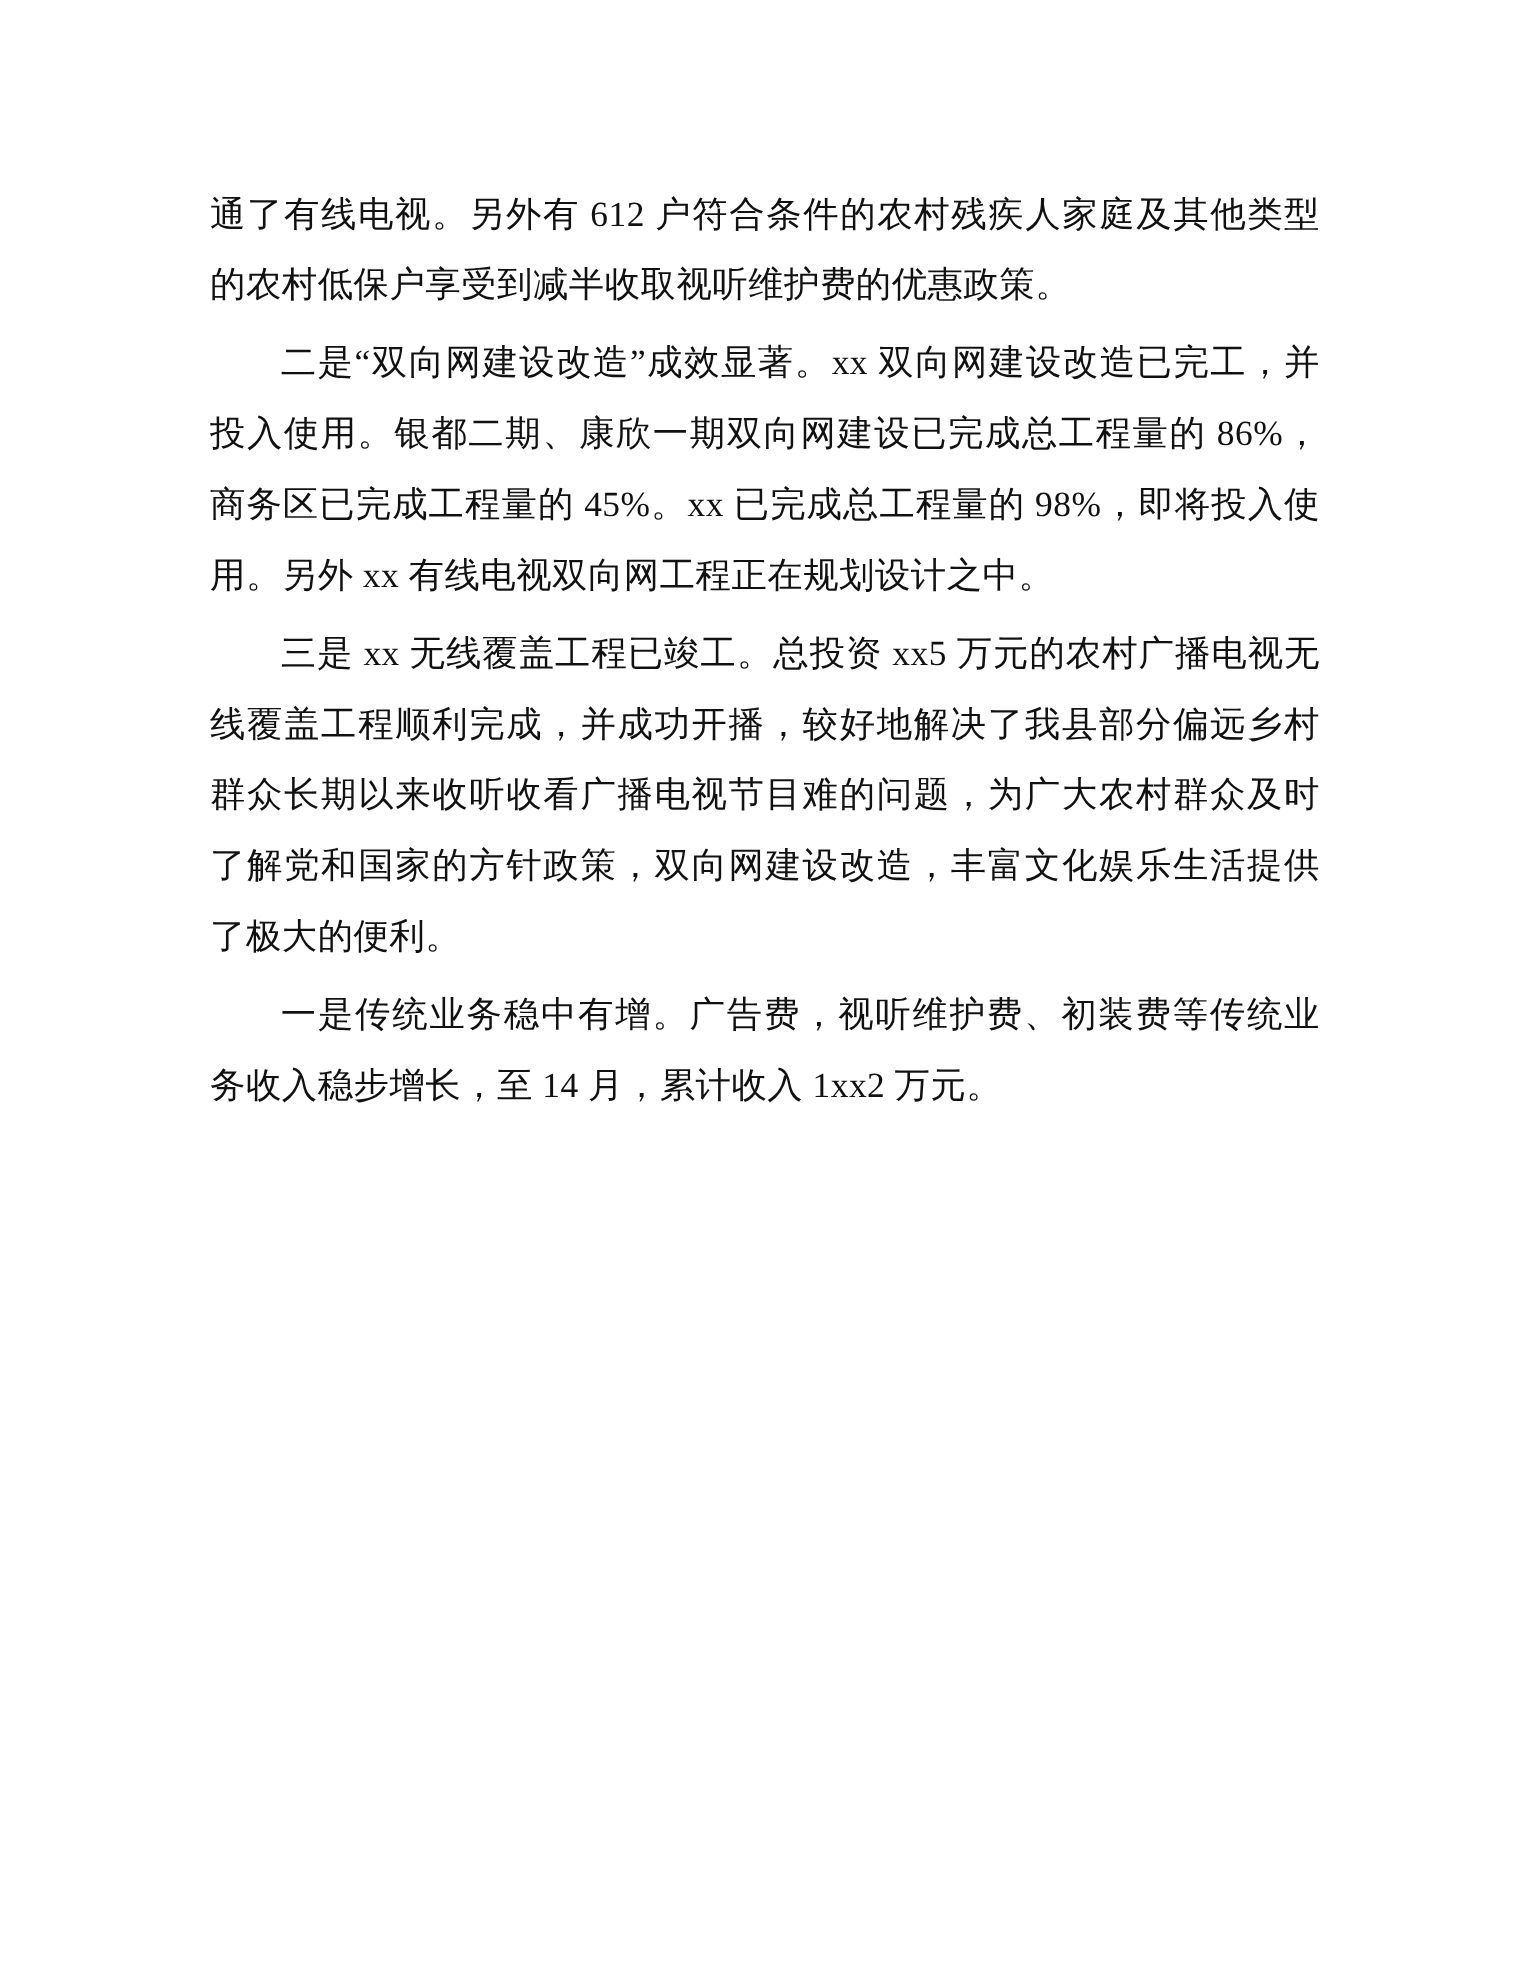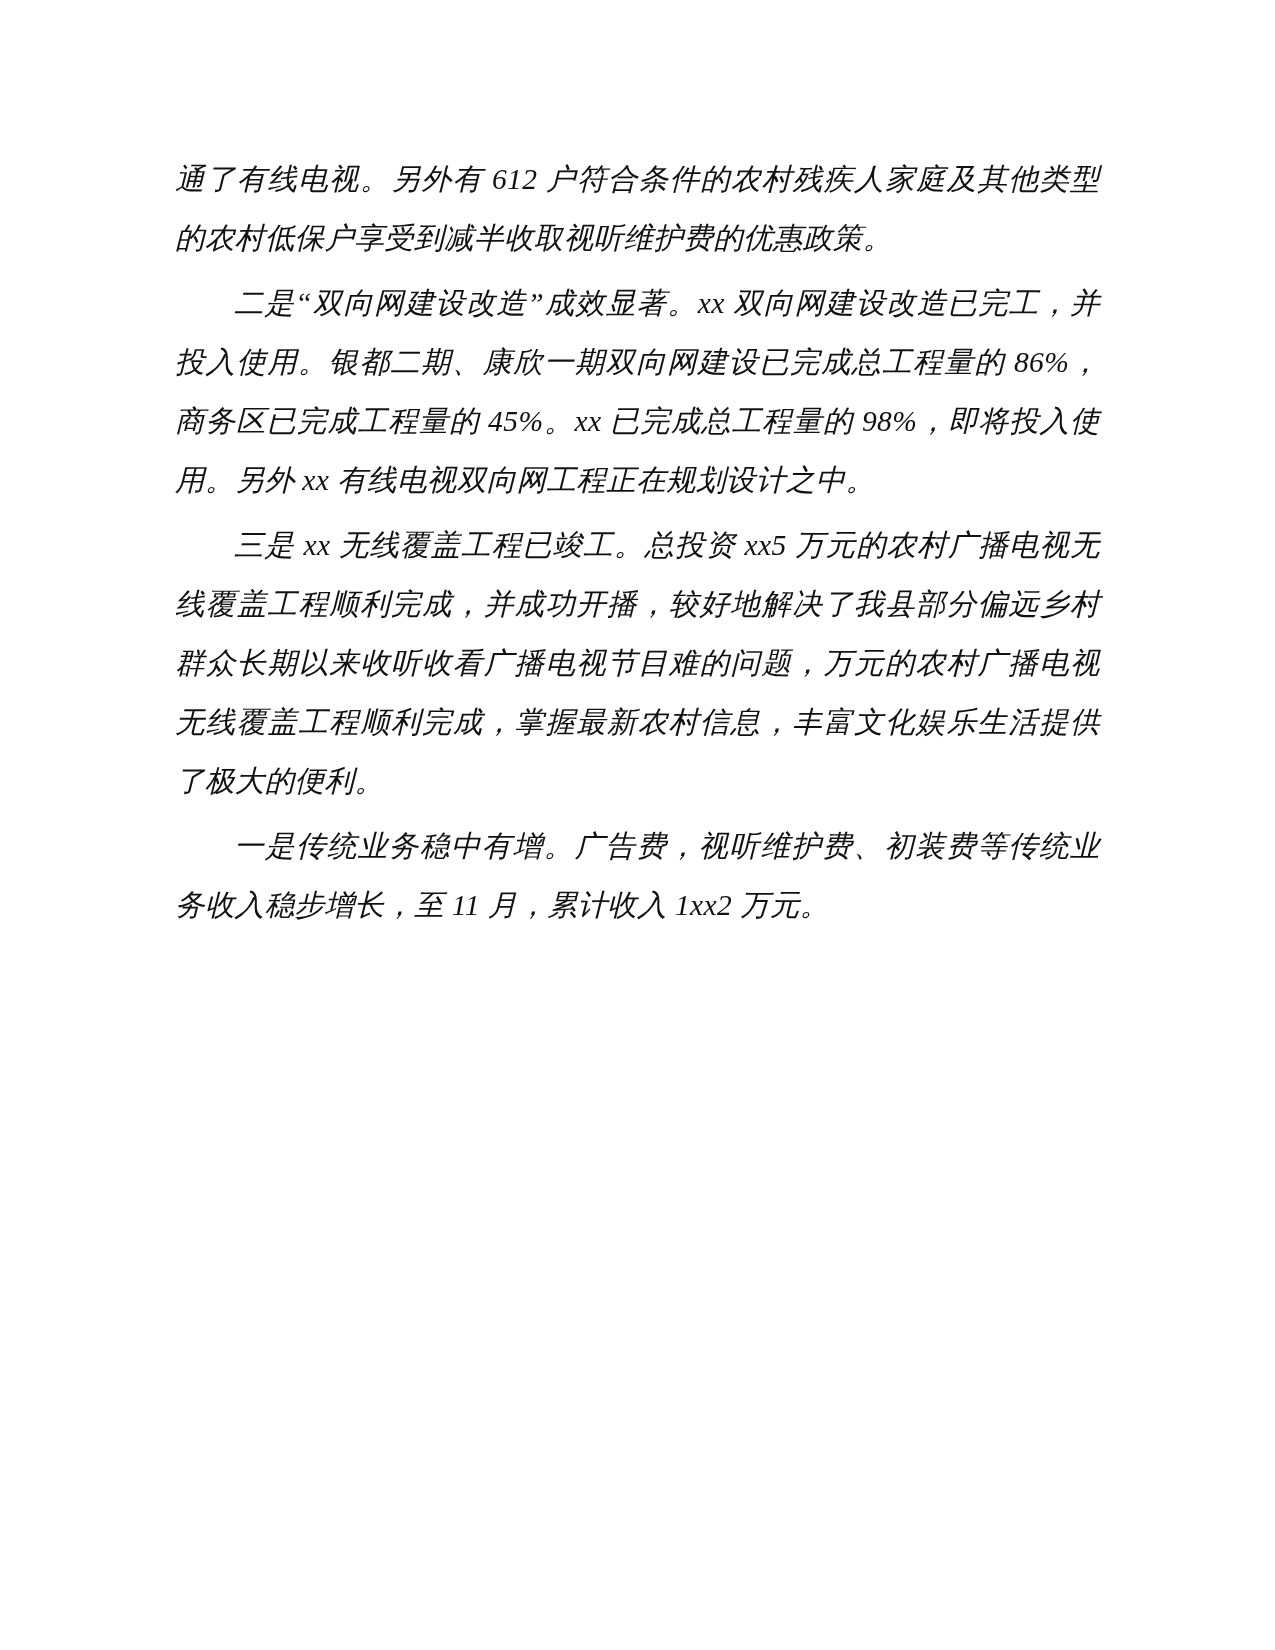--- a/index.html
+++ b/index.html
@@ -22,33 +22,32 @@
     padding: 150px 175px 0 175px;
     background: #ffffff;
   }
   .doc-body {
     font-size: 29.5px;
     line-height: 59px;
     text-align: justify;
     text-justify: inter-ideograph;
     letter-spacing: 0.4px;
     color: #111111;
-    font-style: italic;
   }
   p.para {
     margin: 0 0 6px 0;
     text-indent: 0;
   }
   p.indent {
     text-indent: 2em;
   }
 </style>
 </head>
 <body>
 
 <div class="page">
   <div class="doc-body">
     <p class="para">通了有线电视。另外有 612 户符合条件的农村残疾人家庭及其他类型的农村低保户享受到减半收取视听维护费的优惠政策。</p>
     <p class="para indent">二是“双向网建设改造”成效显著。xx 双向网建设改造已完工，并投入使用。银都二期、康欣一期双向网建设已完成总工程量的 86%，商务区已完成工程量的 45%。xx 已完成总工程量的 98%，即将投入使用。另外 xx 有线电视双向网工程正在规划设计之中。</p>
-    <p class="para indent">三是 xx 无线覆盖工程已竣工。总投资 xx5 万元的农村广播电视无线覆盖工程顺利完成，并成功开播，较好地解决了我县部分偏远乡村群众长期以来收听收看广播电视节目难的问题，万元的农村广播电视无线覆盖工程顺利完成，掌握最新农村信息，丰富文化娱乐生活提供了极大的便利。</p>
-    <p class="para indent">一是传统业务稳中有增。广告费，视听维护费、初装费等传统业务收入稳步增长，至 11 月，累计收入 1xx2 万元。</p>
+    <p class="para indent">三是 xx 无线覆盖工程已竣工。总投资 xx5 万元的农村广播电视无线覆盖工程顺利完成，并成功开播，较好地解决了我县部分偏远乡村群众长期以来收听收看广播电视节目难的问题，为广大农村群众及时了解党和国家的方针政策，双向网建设改造，丰富文化娱乐生活提供了极大的便利。</p>
+    <p class="para indent">一是传统业务稳中有增。广告费，视听维护费、初装费等传统业务收入稳步增长，至 14 月，累计收入 1xx2 万元。</p>
   </div>
 </div>
 
 </body></html>

